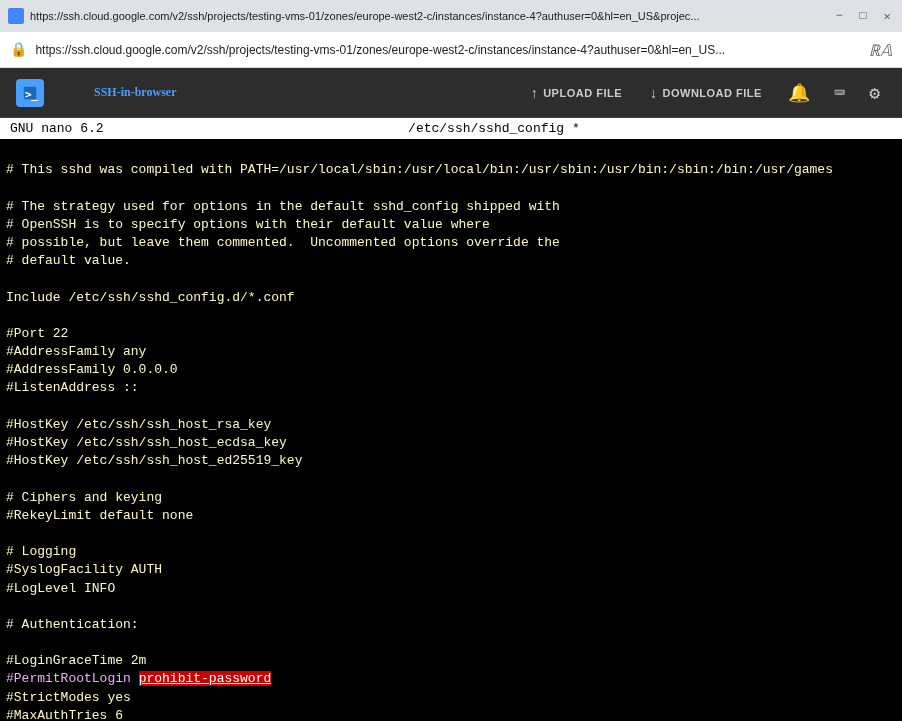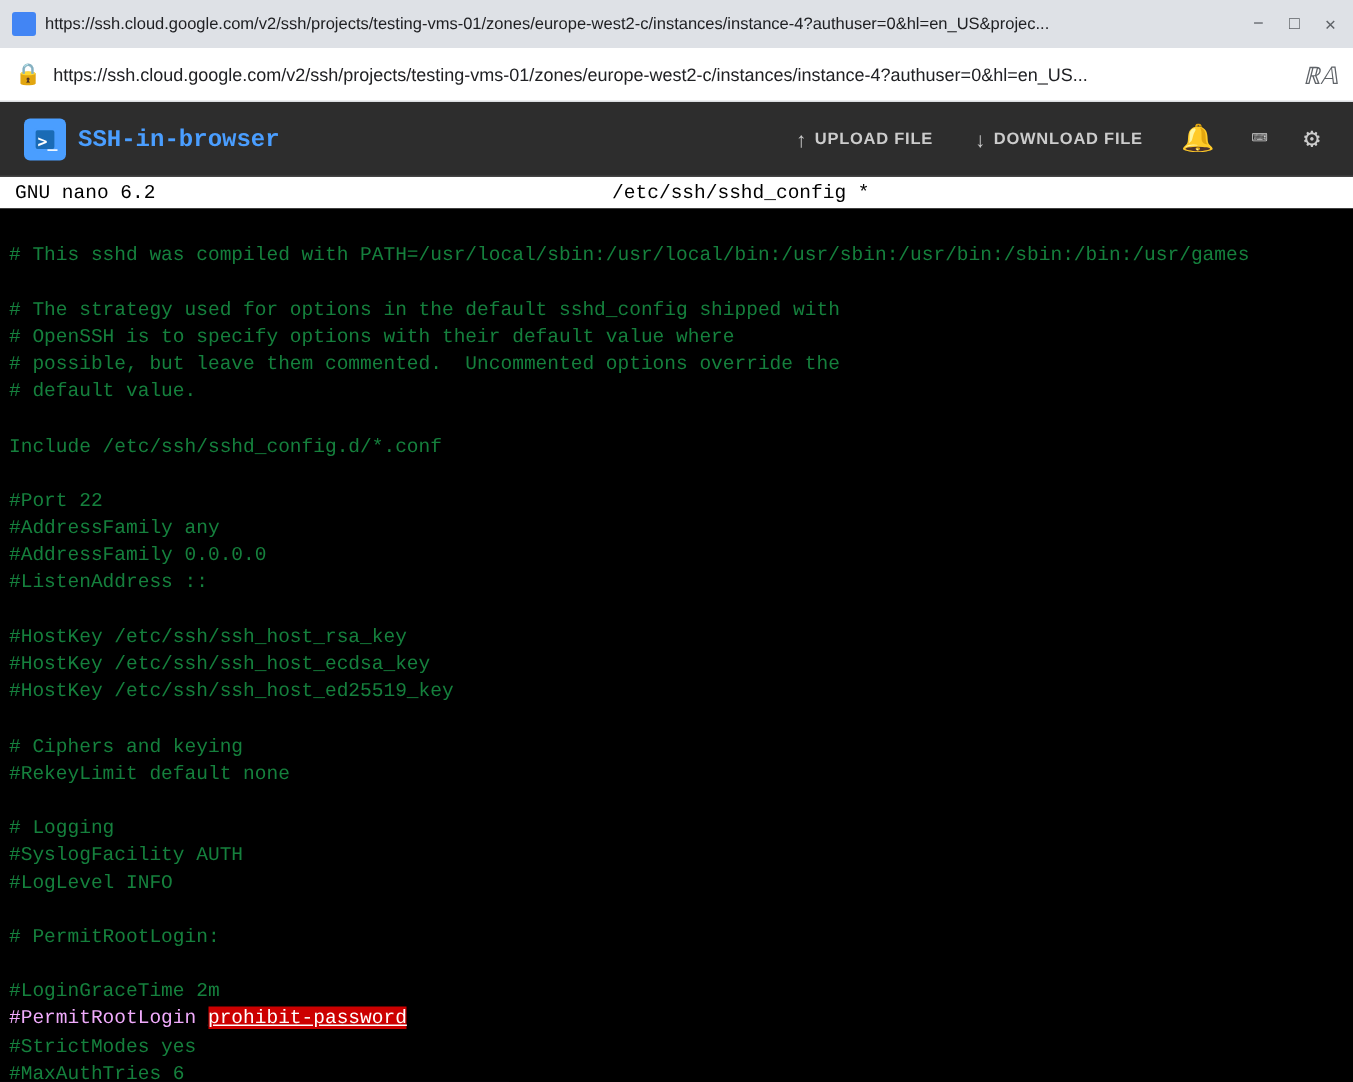--- a/index.html
+++ b/index.html
@@ -123,23 +123,24 @@
       display: flex;
       align-items: center;
       justify-content: center;
       font-size: 14px;
       color: #fff;
       font-weight: bold;
     }
 
     .ssh-logo-text {
       color: #ffffff;
-      font-family: Liberation Mono, monospace;
-      font-size: 16px;
+      font-family: Liberation Serif, serif;
+      font-size: 12px;
       font-weight: bold;
+      margin-left: 42px;
     }
 
     .ssh-logo-text span {
       color: #4a9eff;
     }
 
     .ssh-header-spacer { flex: 1; }
 
     .ssh-header-btn {
       display: flex;
@@ -185,21 +186,21 @@
       background: #000000;
       color: #aaaaaa;
       font-size: 13px;
       line-height: 1.4;
       padding: 4px 6px;
       min-height: 530px;
       font-family: 'Courier New', Courier, monospace;
       white-space: pre;
     }
 
-    .nano-content .comment { color: #15803d; }
+    .nano-content .comment { color: #fef9c3; }
   </style>
 </head>
 <body>
 
 <div class="browser-chrome">
   <div class="title-bar">
     <div class="title-bar-favicon"></div>
     <span class="title-bar-url">https://ssh.cloud.google.com/v2/ssh/projects/testing-vms-01/zones/europe-west2-c/instances/instance-4?authuser=0&amp;hl=en_US&amp;projec...</span>
     <div class="title-bar-controls">
       <div class="title-bar-btn">−</div>
@@ -267,21 +268,21 @@
 <span class="comment">#HostKey /etc/ssh/ssh_host_ecdsa_key</span>
 <span class="comment">#HostKey /etc/ssh/ssh_host_ed25519_key</span>
 <span class="comment"></span>
 <span class="comment"># Ciphers and keying</span>
 <span class="comment">#RekeyLimit default none</span>
 <span class="comment"></span>
 <span class="comment"># Logging</span>
 <span class="comment">#SyslogFacility AUTH</span>
 <span class="comment">#LogLevel INFO</span>
 <span class="comment"></span>
-<span class="comment"># PermitRootLogin:</span>
+<span class="comment"># Authentication:</span>
 <span class="comment"></span>
 <span class="comment">#LoginGraceTime 2m</span>
 <span style="color:#f0abfc;">#PermitRootLogin </span><span style="background:#cc0000;color:#ffffff;text-decoration:underline;">prohibit-password</span>
 <span class="comment">#StrictModes yes</span>
 <span class="comment">#MaxAuthTries 6</span>
 
 <span class="comment"></span>
 
 </div>
 

